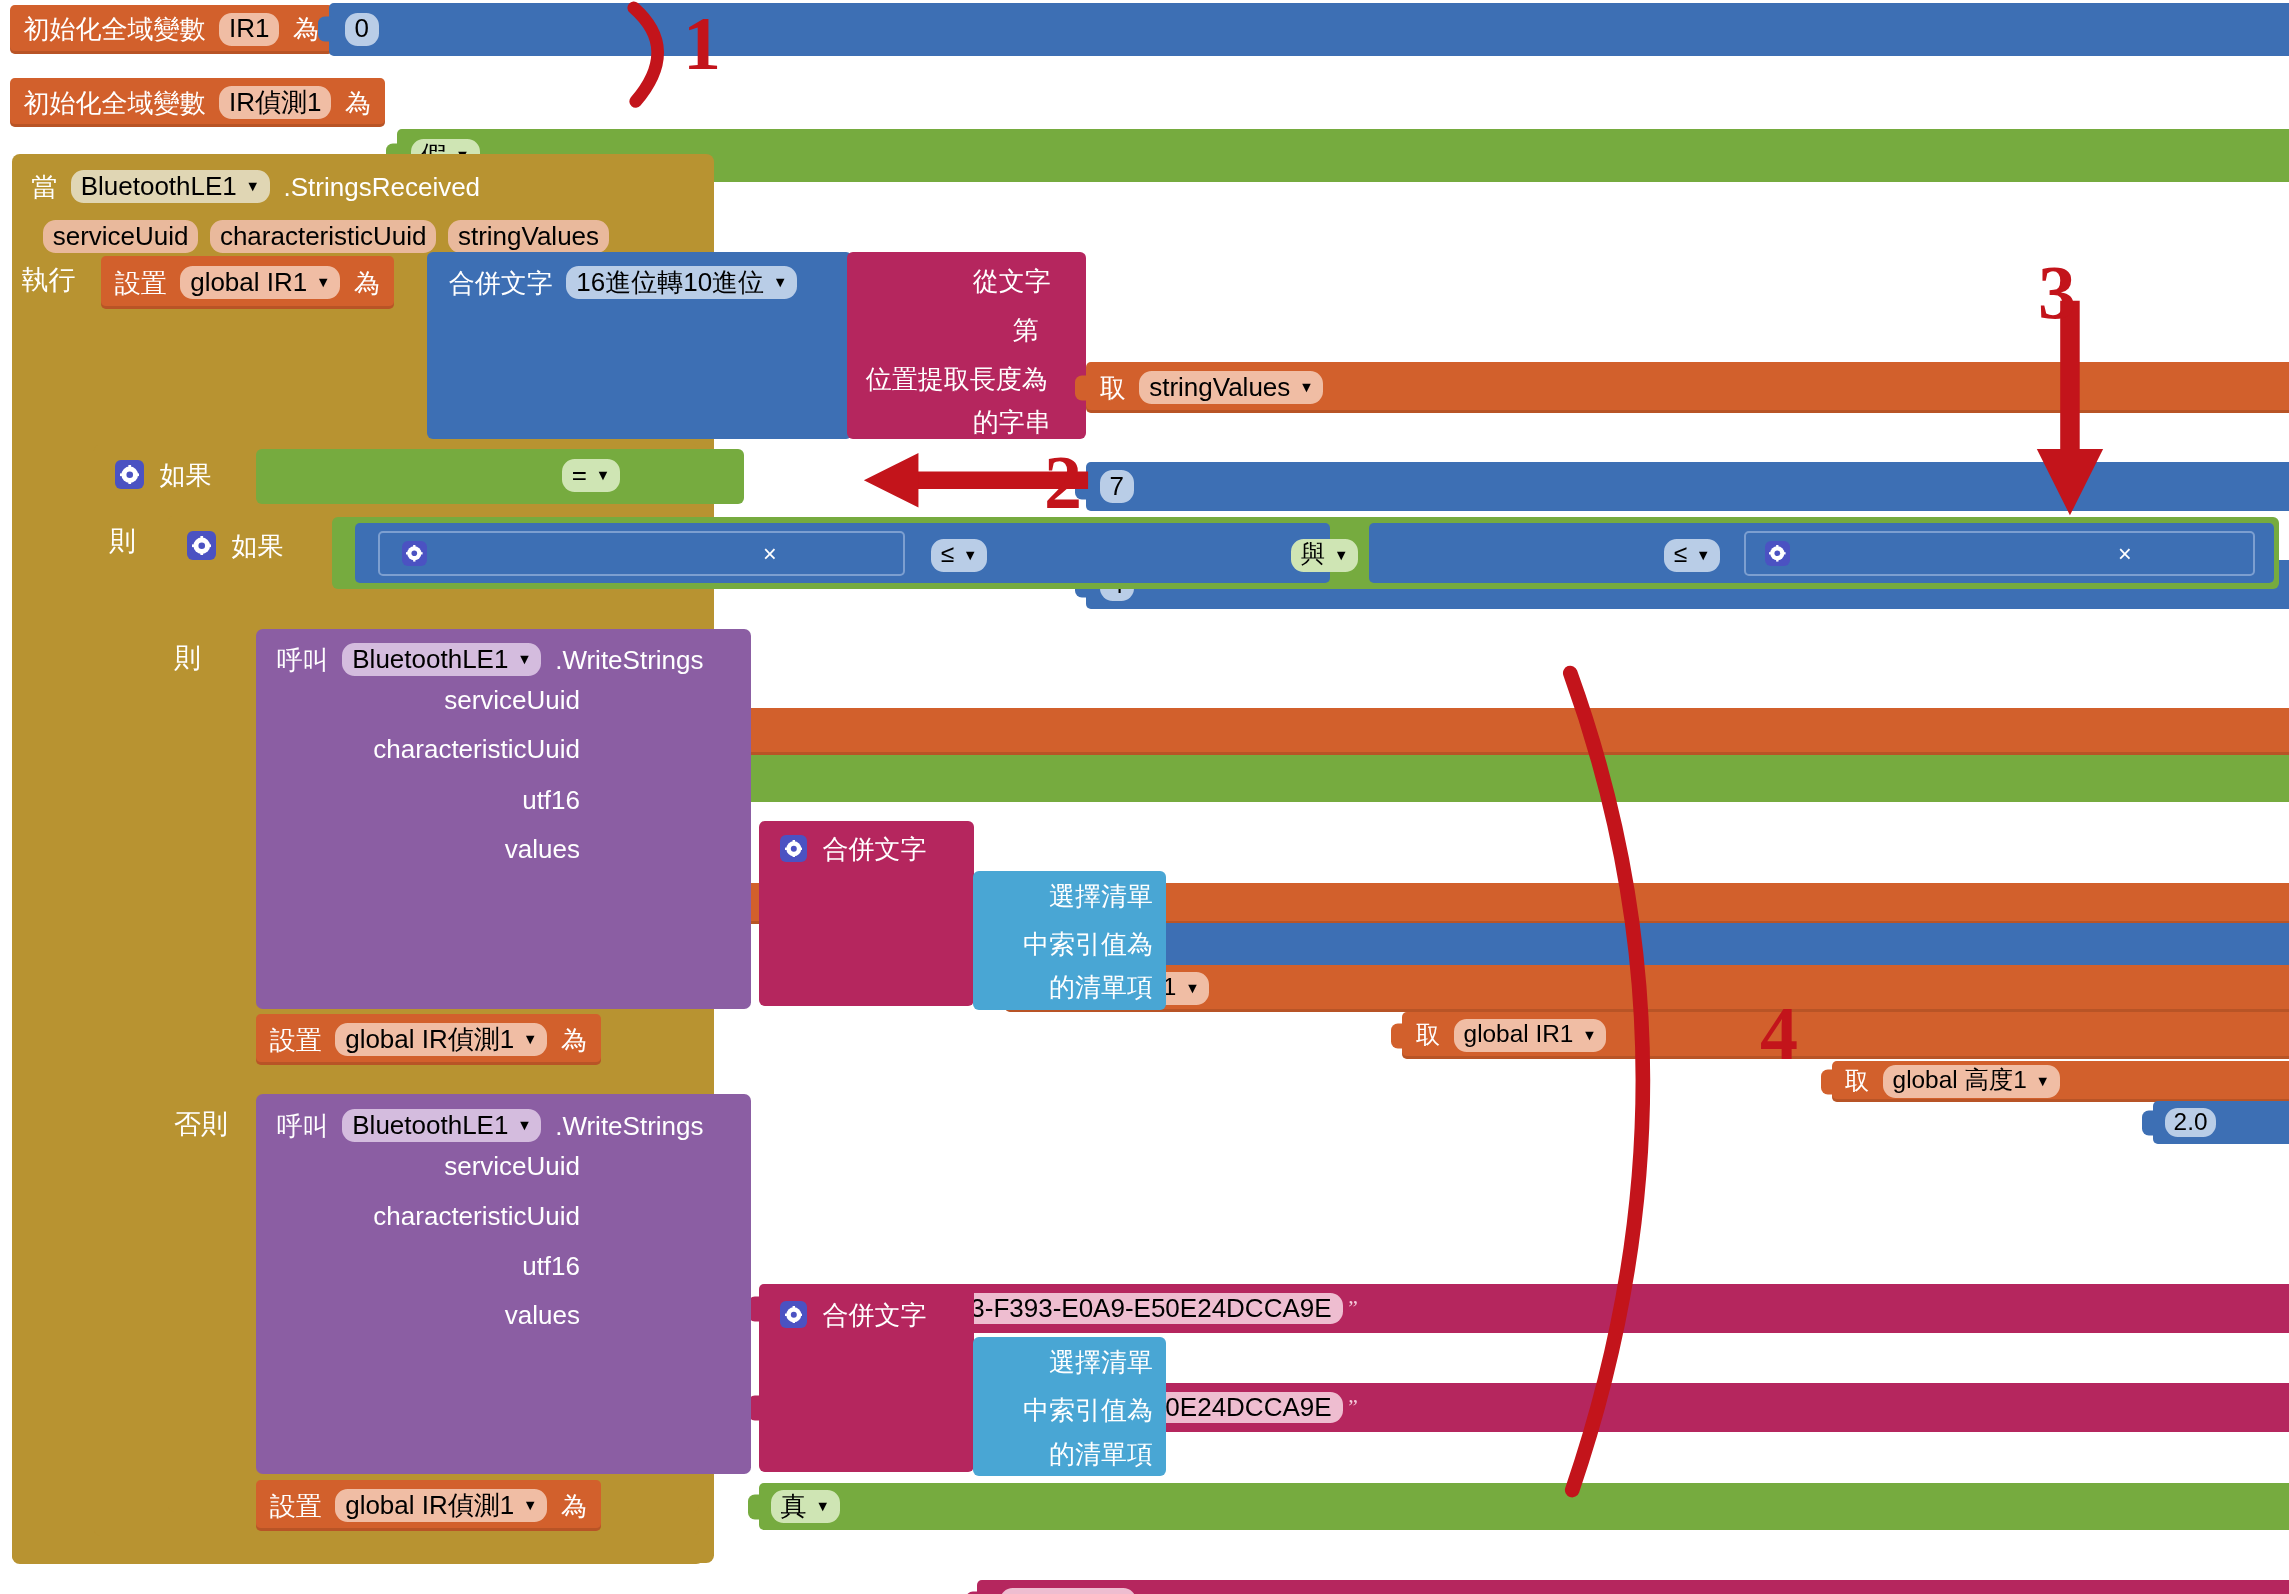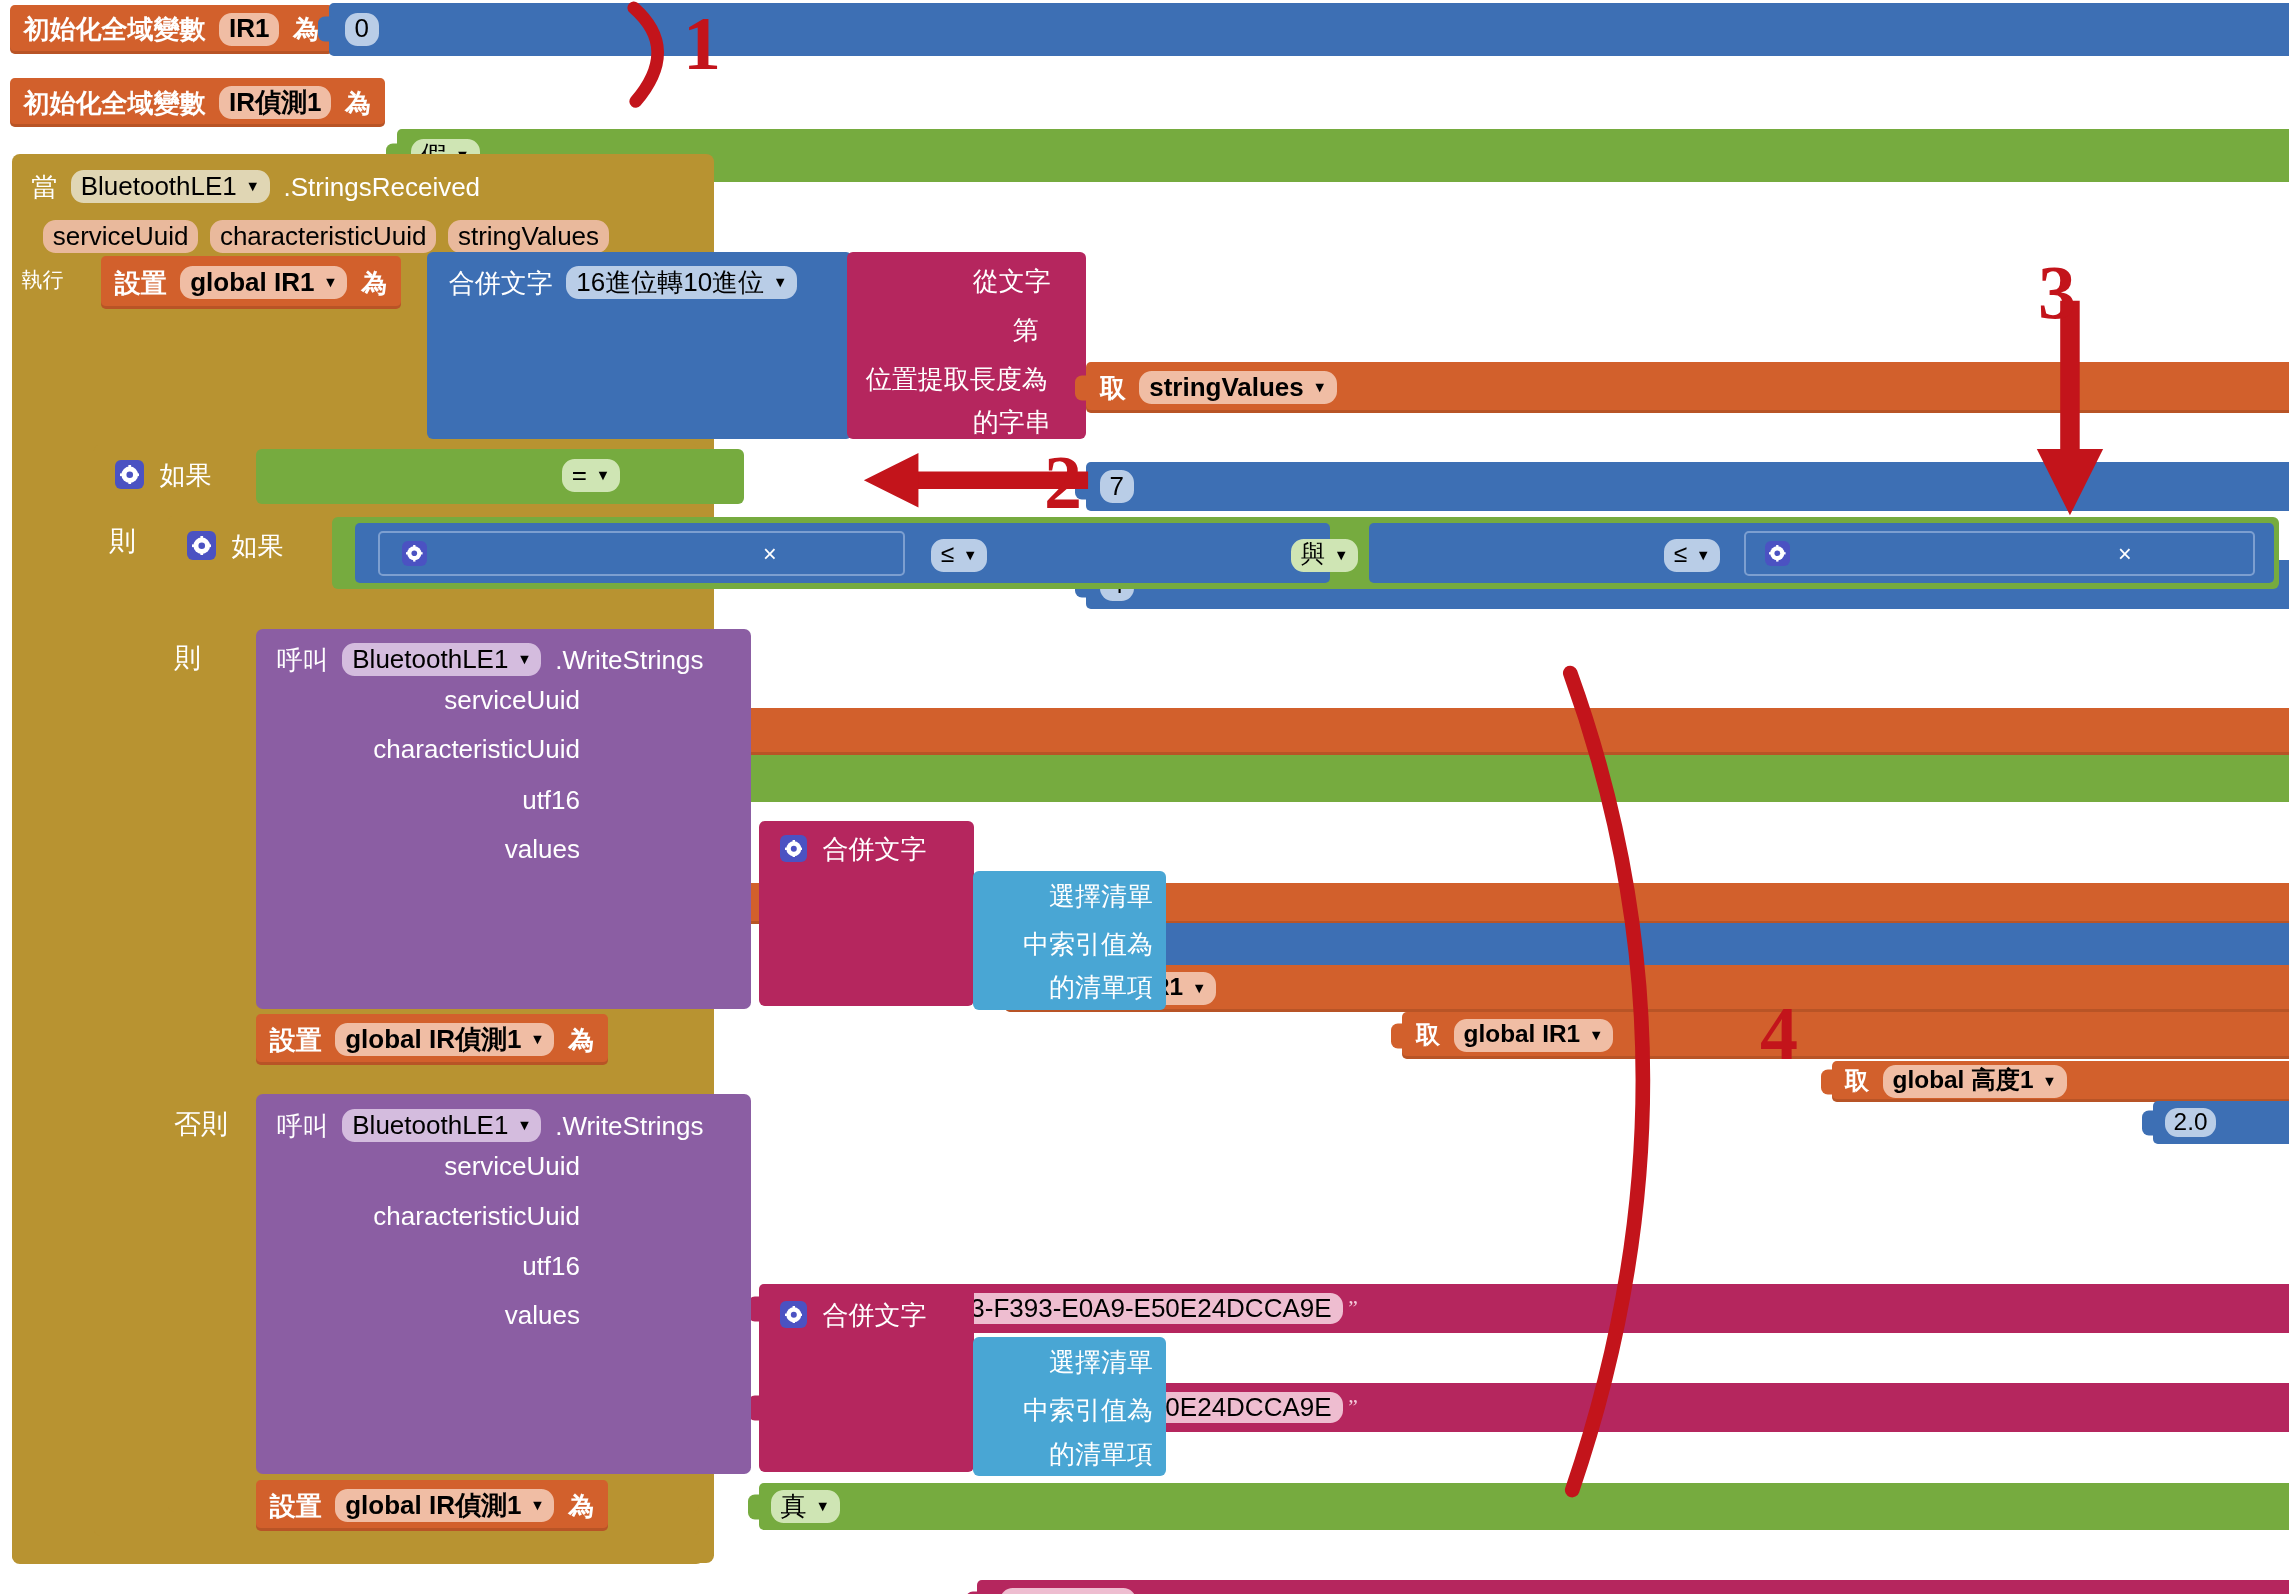--- a/index.html
+++ b/index.html
@@ -33,21 +33,21 @@
     align-items:center;
     border-radius:12.7px;
     padding:2.9px 9.8px 4.9px 9.8px;
     margin:0 5.9px;
     color:#000;
     font-size:26px;
   }
   .caret { display:inline-block; margin-left:8.8px; font-size:14.6px; line-height:1; transform: translateY(1px);}
 
   
-  .c-var      { background:#d2602c; box-shadow: inset 0 -2.9px 0 rgba(0,0,0,.12); font-weight: bold;}
+  .c-var      { background:#d2602c; box-shadow: inset 0 -2.9px 0 rgba(0,0,0,.12);}
   .f-var      { background:#f0bda4; }
   .c-math     { background:#3d6fb4; }
   .f-math     { background:#b9cde7; }
   .c-logic    { background:#76ab3f; }
   .f-logic    { background:#cfe5b4; }
   .c-text     { background:#b5265e; }
   .f-call     { background:#d4bcde; }
   .f-event    { background:#e9b99c; }
 
   
@@ -121,21 +121,21 @@
     </span>
     <span class="lbl">.StringsReceived</span>
   </div>
 
   <div class="blk" style="left:37px; top:215px; height:43px;">
     <span class="field f-event">serviceUuid</span>
     <span class="field f-event">characteristicUuid</span>
     <span class="field f-event">stringValues</span>
   </div>
 
-  <div class="blk" style="left:21.5px; top:261px; height:39px; font-size:21px;font-family:Liberation Serif, serif;">執行</div>
+  <div class="blk" style="left:21.5px; top:261px; height:39px; font-size:27px;">執行</div>
 
   <div class="blk c-var" style="left:101px; top:256px; height:53px; padding:0 5.9px;">
     <span class="lbl">設置</span>
     <span class="field f-var">
       <span>global IR1</span>
         <span class="caret">▼</span>
     </span>
     <span class="lbl">為</span>
   </div>
 

